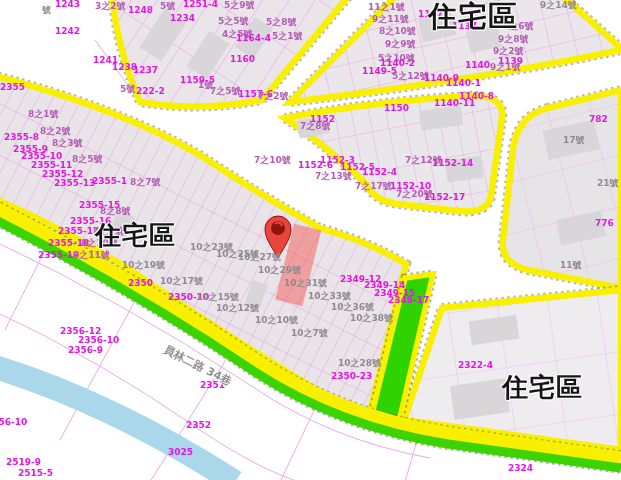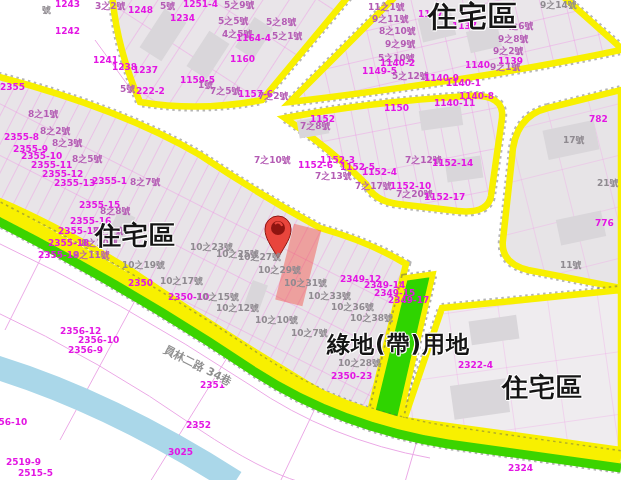--- a/index.html
+++ b/index.html
@@ -243,17 +243,16 @@
       <span class="lab c-m" style="left: -14px; top: 418px;">2356-10</span>
       <span class="lab c-m" style="left: 200px; top: 381px;">2351</span>
       <span class="lab c-m" style="left: 186px; top: 421px;">2352</span>
       <span class="lab c-m" style="left: 168px; top: 448px;">3025</span>
       <span class="lab c-m" style="left: 6px; top: 458px;">2519-9</span>
       <span class="lab c-m" style="left: 18px; top: 469px;">2515-5</span>
       <span class="lab c-m" style="left: 508px; top: 464px;">2324</span>
       <span class="zone" style="left: 428px; top: 2px; font-size: 29px;">住宅區</span>
       <span class="zone" style="left: 95px; top: 222px; font-size: 26px;">住宅區</span>
       <span class="zone" style="left: 502px; top: 374px; font-size: 26px;">住宅區</span>
-      <span class="zone" style="left: 327px; top: 333px; font-size: 23px;">綠地(帶)用地</span>
     </div>
 
 <span class="road-name">員林二路 34巷</span>
 </div>
 
 </body></html>

